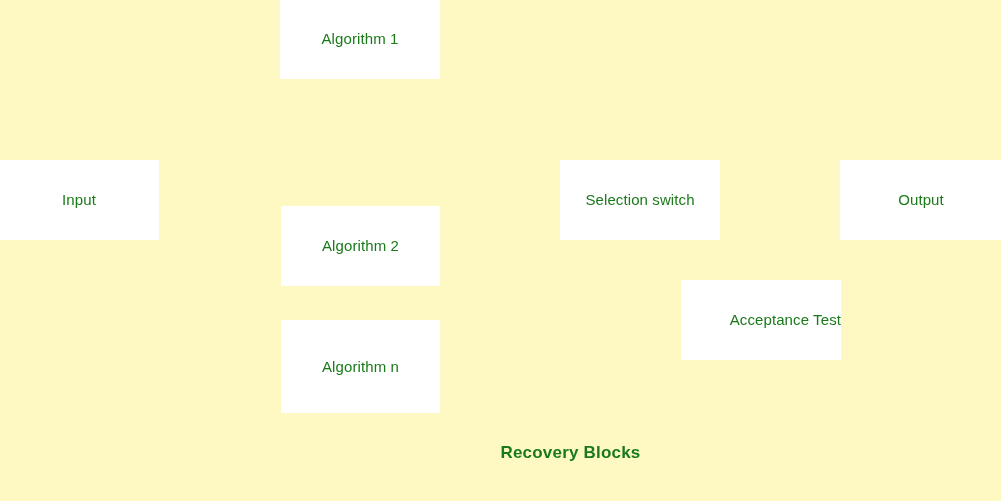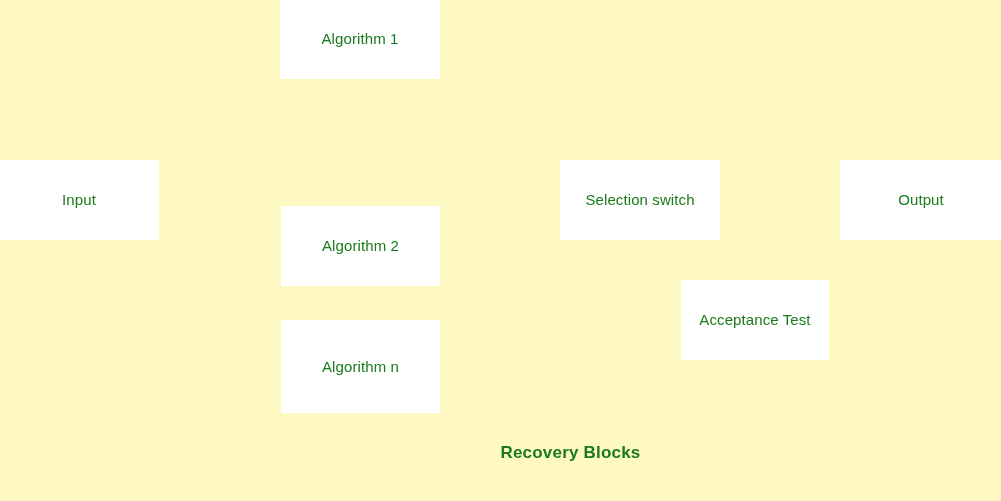--- a/index.html
+++ b/index.html
@@ -32,21 +32,21 @@
     text-align: center;
     white-space: nowrap;
     letter-spacing: 0.1px;
   }
   
   #node-algorithm-1  { left: 280px; top: -1px;  width: 160px; height: 80px; }
   #node-input        { left: -1px;  top: 160px; width: 160px; height: 80px; }
   #node-algorithm-2  { left: 281px; top: 160px; width: 159px; height: 80px; margin-top: 46px; }
   #node-selection-switch { left: 560px; top: 160px; width: 160px; height: 80px; }
   #node-output       { left: 840px; top: 160px; width: 162px; height: 80px; justify-content: center; }
-  #node-acceptance-test  { left: 681px; top: 280px; width: 148px; height: 80px; }
+  #node-acceptance-test  { left: 681px; top: 280px; width: 160px; height: 80px; justify-content: flex-end; }
   #node-algorithm-n  { left: 281px; top: 320px; width: 159px; height: 93px; }
 
   #diagram-caption {
     position: absolute;
     left: 0;
     top: 443px;
     width: 1001px;
     text-align: center;
     color: #1a7a1a;
     font-family: "Liberation Sans", sans-serif;

